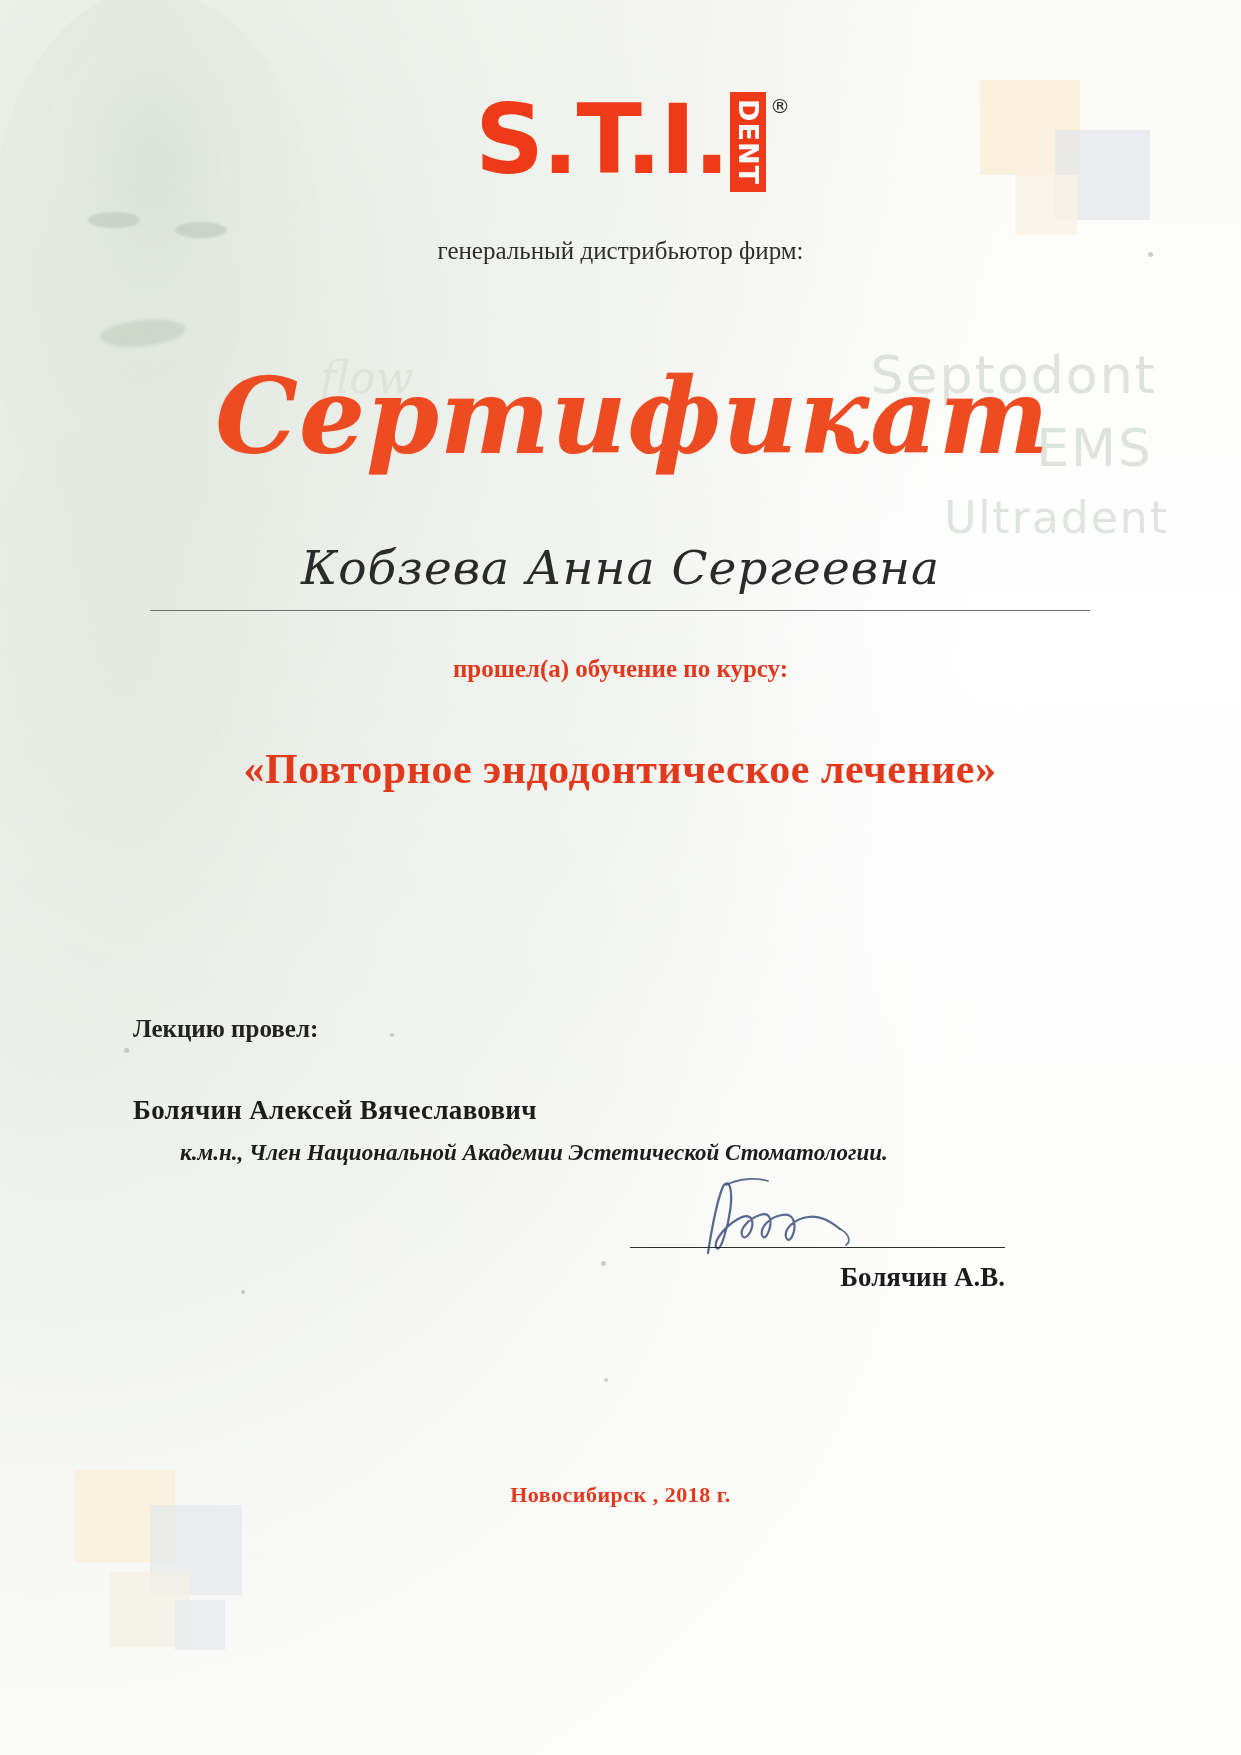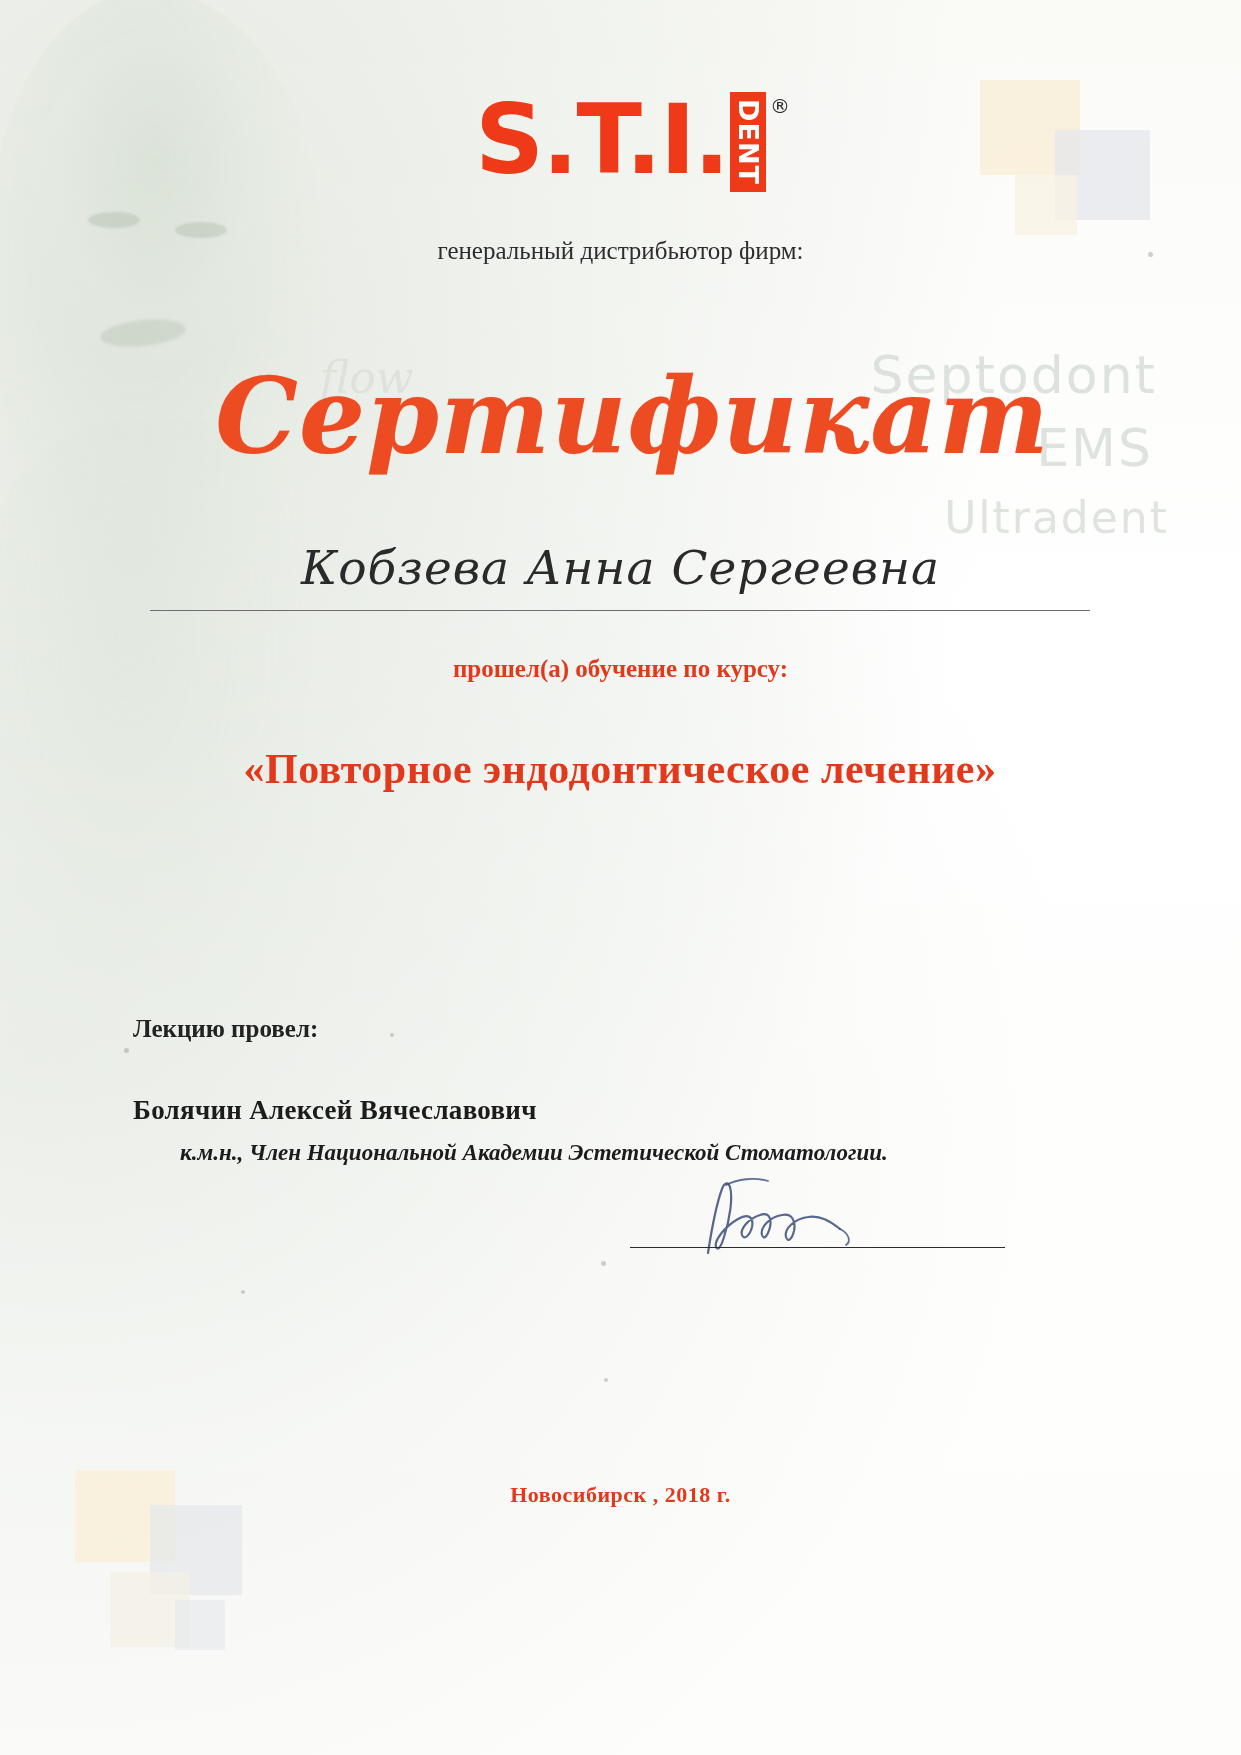--- a/index.html
+++ b/index.html
@@ -385,17 +385,18 @@
     <div class="lecturer-label">Лекцию провел:</div>
     <div class="lecturer-name">Болячин Алексей Вячеславович</div>
     <div class="lecturer-regalia">к.м.н., Член Национальной Академии  Эстетической Стоматологии.</div>
 
     <svg class="signature-mark" viewBox="0 0 190 85">
       <path d="M18 78 C 22 52, 26 30, 32 14 C 34 8, 38 6, 40 12 C 43 22, 40 44, 34 62 C 31 72, 28 76, 26 72 C 24 66, 34 52, 48 44 C 58 38, 64 42, 62 52 C 60 60, 54 66, 52 60 C 50 54, 58 44, 70 40 C 78 37, 82 42, 80 52 C 78 60, 74 66, 72 60 C 70 52, 80 42, 92 40 C 102 38, 106 46, 104 56 C 102 64, 98 68, 96 62 C 94 54, 104 44, 118 42 C 130 40, 140 46, 150 54" fill="none" stroke="#3b4c7a" stroke-width="2.2" stroke-linecap="round" stroke-linejoin="round" opacity="0.85"></path>
       <path d="M36 10 C 48 4, 64 2, 78 6" fill="none" stroke="#3b4c7a" stroke-width="1.8" stroke-linecap="round" opacity="0.8"></path>
       <path d="M150 54 C 158 58, 162 66, 156 70" fill="none" stroke="#3b4c7a" stroke-width="1.8" stroke-linecap="round" opacity="0.8"></path>
     </svg>
     <div class="sign-rule"></div>
+    <div class="sign-name">Болячин А.В.</div>
 
     <div class="place-date">Новосибирск , 2018 г.</div>
 
   </div>
 </div>
 
 </body></html>

